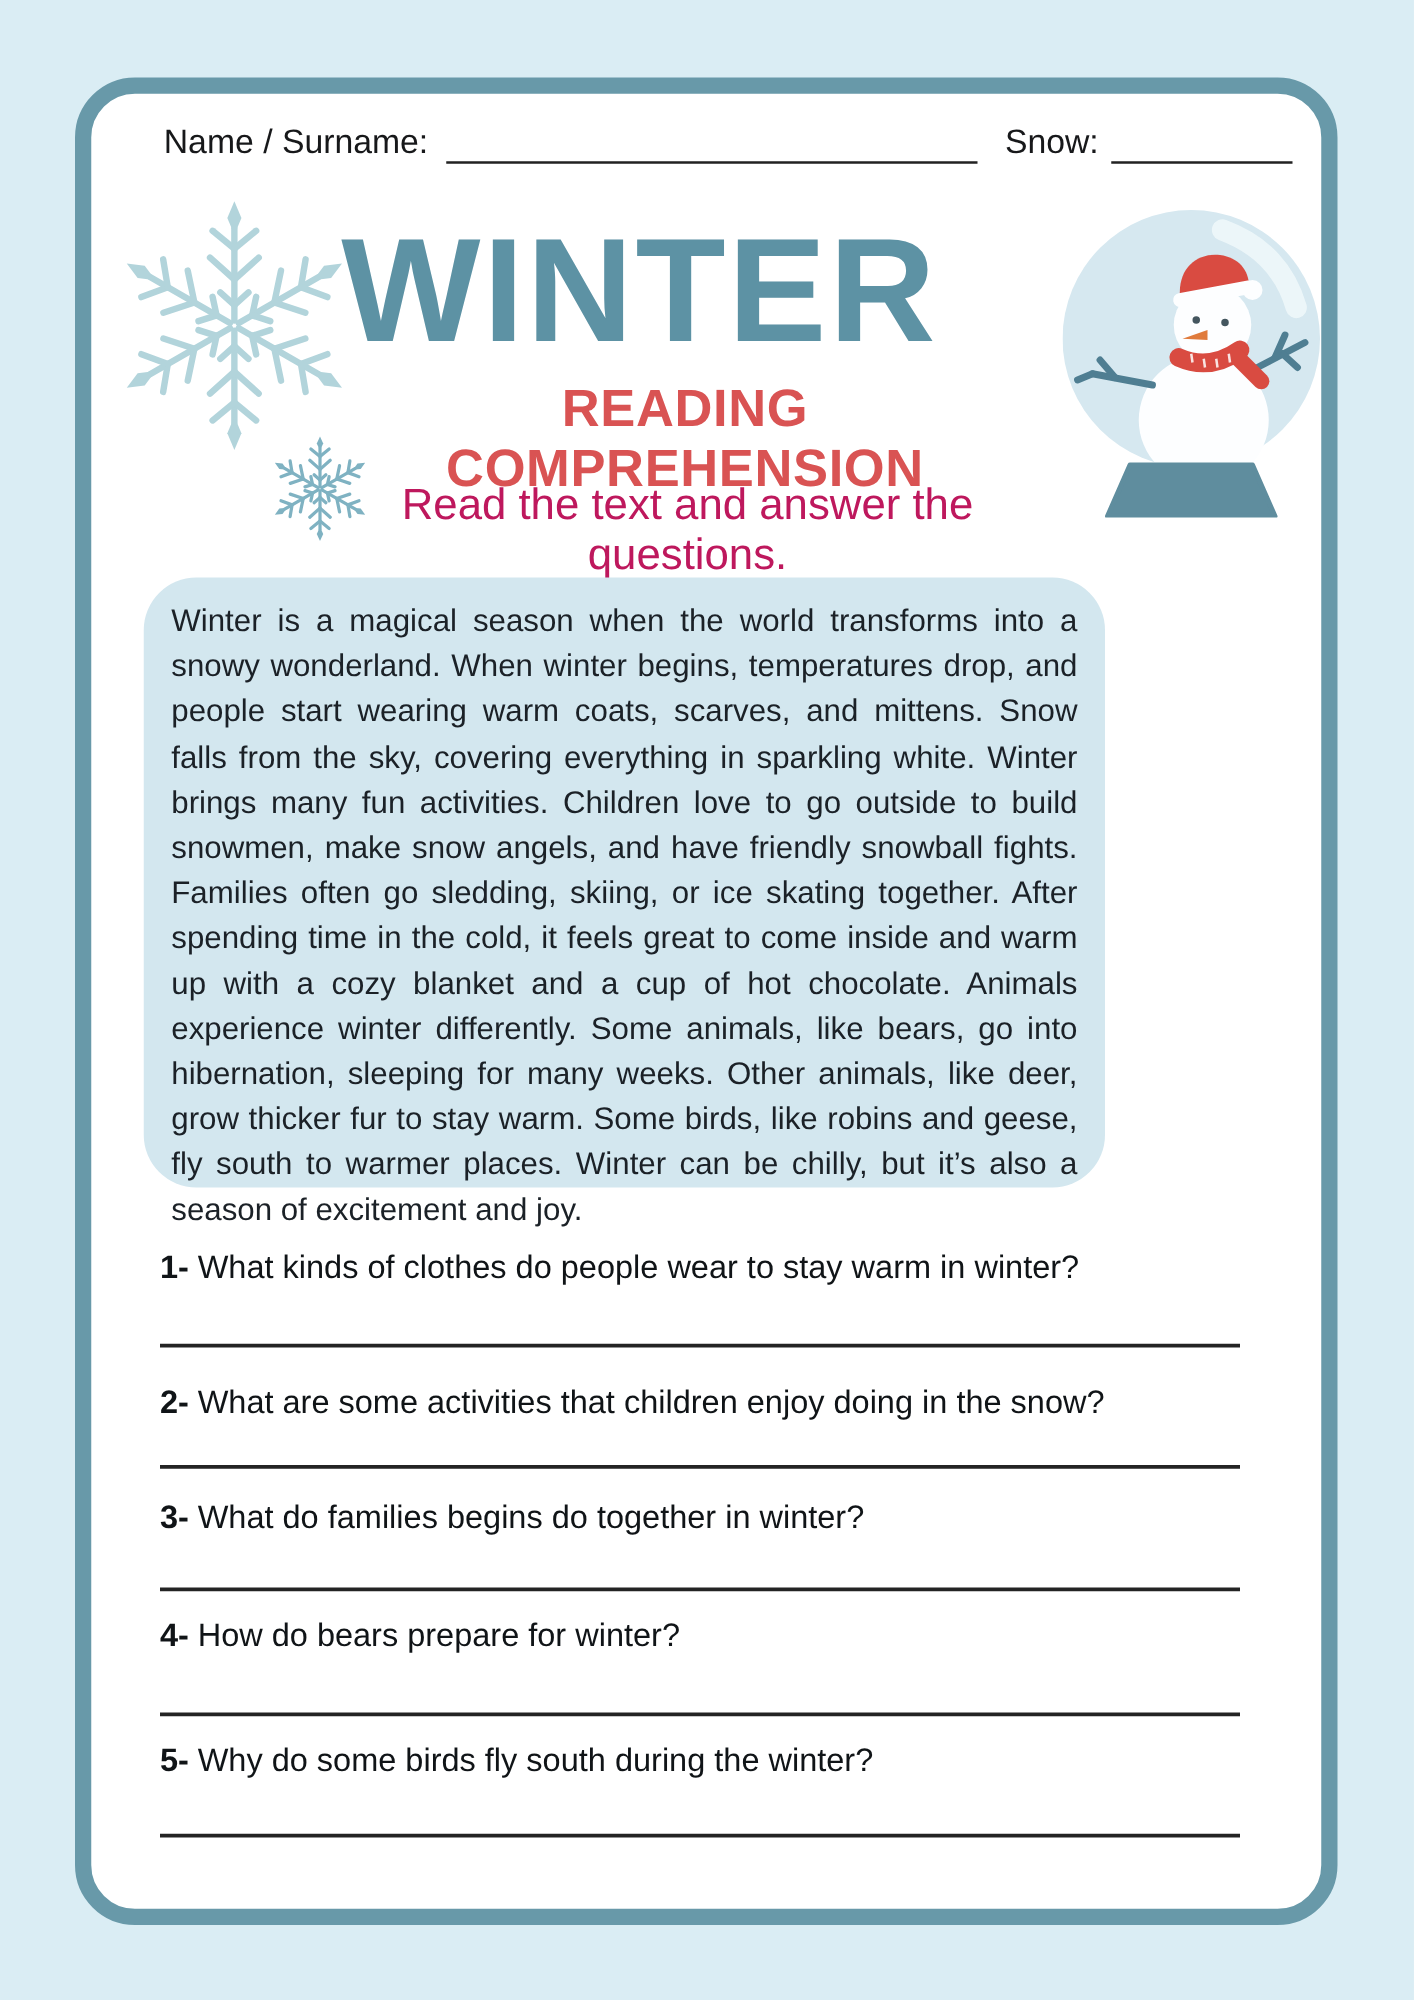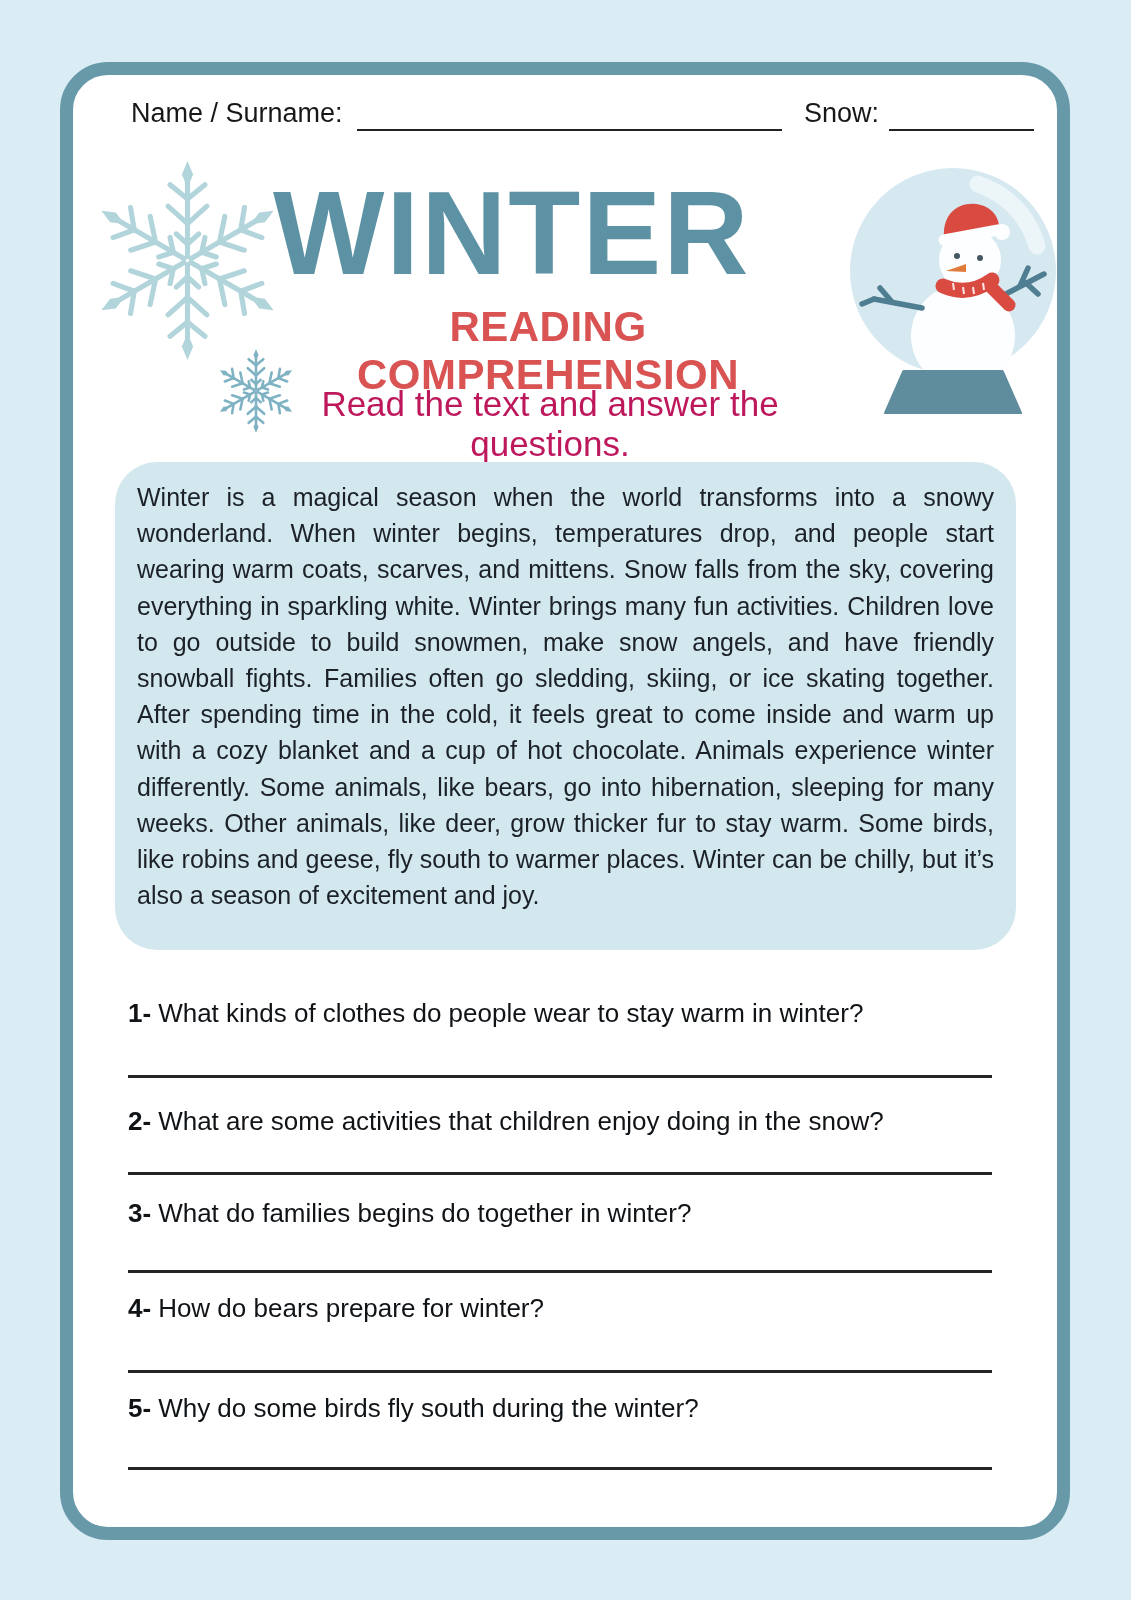--- a/index.html
+++ b/index.html
@@ -15,21 +15,21 @@
   .date-line{width:145px;margin-left:10px;}
   .flake-large{position:absolute;left:85px;top:158px;}
   .flake-small{position:absolute;left:213px;top:348px;}
   .globe{position:absolute;left:850px;top:168px;}
   .title{position:absolute;left:273px;top:174px;width:550px;text-align:left;
          font-size:118px;line-height:1.0;font-weight:bold;color:#5d92a4;letter-spacing:2px;}
   .subtitle{position:absolute;left:273px;top:303px;width:550px;text-align:center;
             font-size:42px;font-weight:bold;color:#d95353;letter-spacing:0.5px;}
   .instruction{position:absolute;left:250px;top:384px;width:600px;text-align:center;
                font-size:35px;color:#be185d;}
-  .passage{position:absolute;left:115px;top:462px;width:901px;height:488px;background:#d3e7ef;
+  .passage{position:absolute;left:115px;top:462px;width:769px;height:488px;background:#d3e7ef;
            border-radius:42px;box-sizing:border-box;padding:17px 22px;
            font-size:25px;line-height:36.2px;text-align:justify;color:#1b2127;}
   .question{position:absolute;left:128px;width:870px;font-size:26px;color:#101417;}
   .qnum{font-weight:bold;margin-right:7px;}
   .answer-line{position:absolute;left:128px;width:864px;height:0;border-bottom:3px solid #242424;}
 </style>
 </head>
 <body>
 
 <div class="page">

